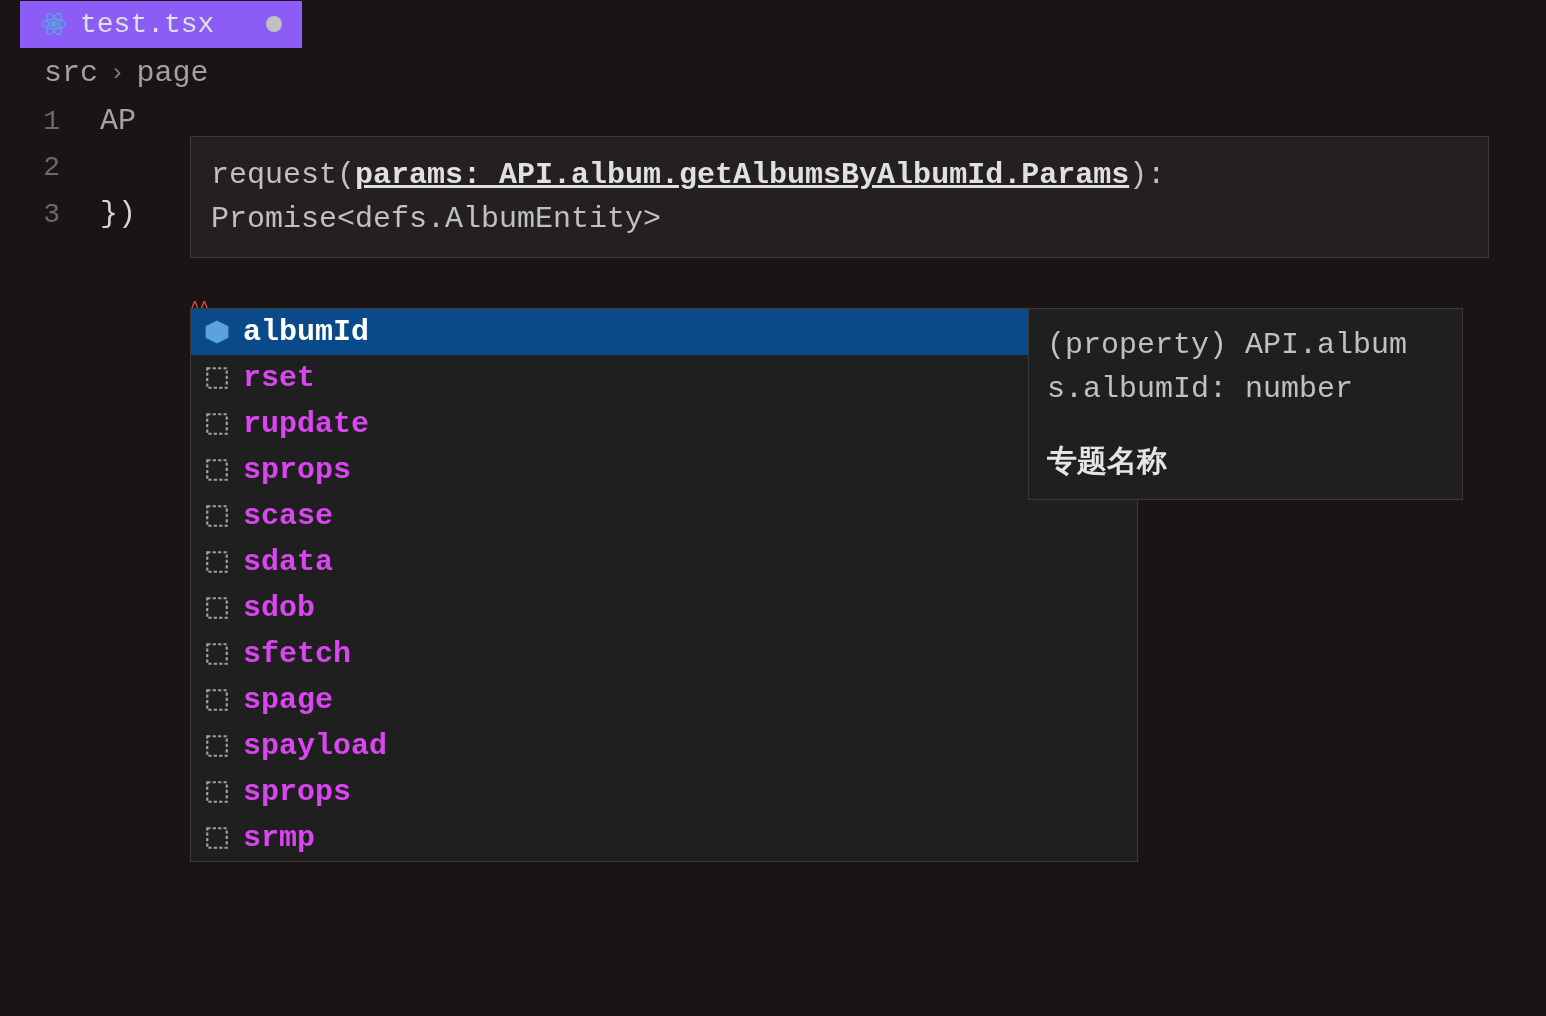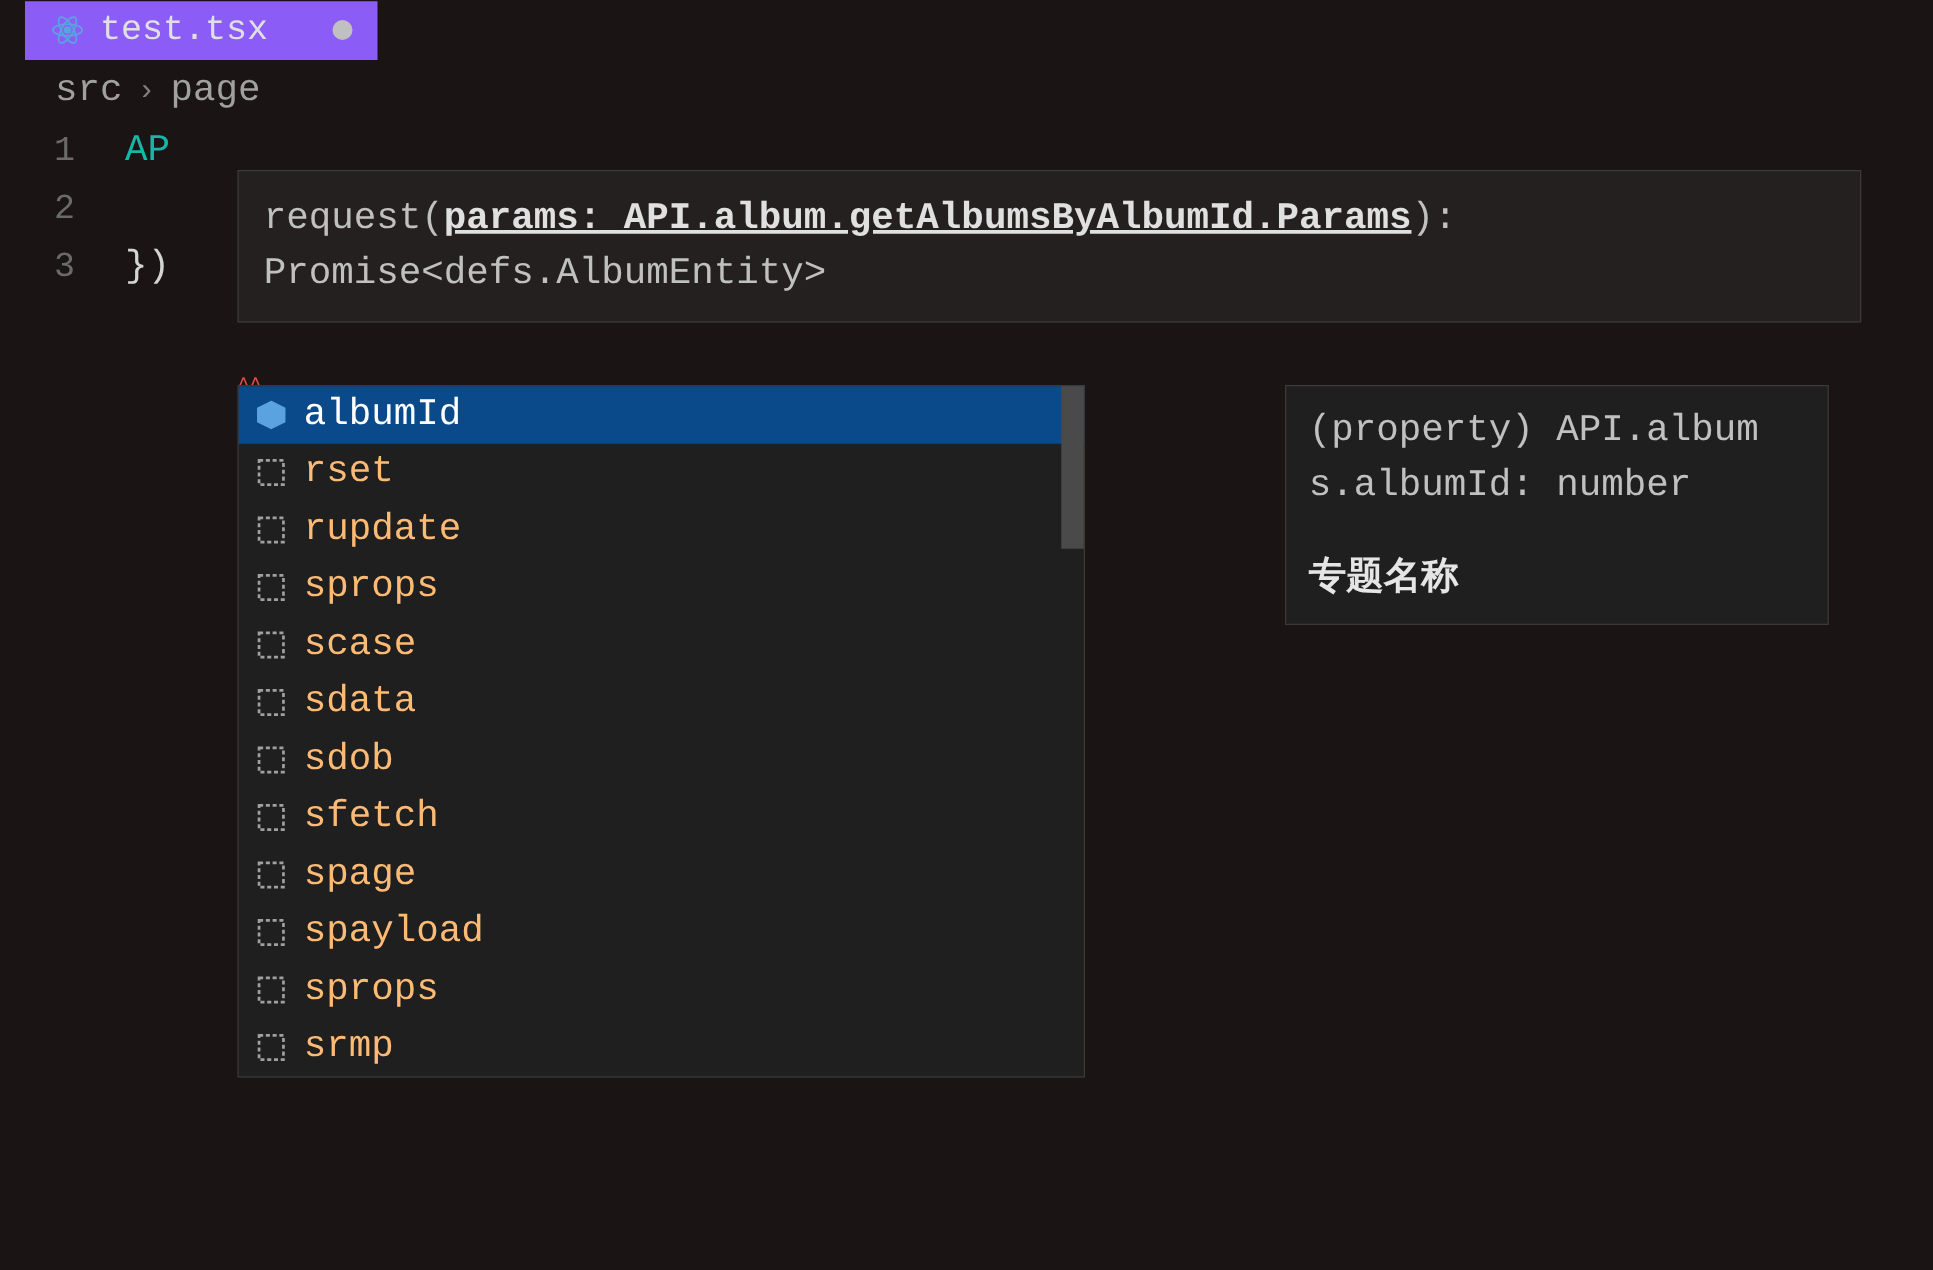--- a/index.html
+++ b/index.html
@@ -76,21 +76,21 @@
       text-align: right;
       padding-right: 40px;
       color: #6a6a6a;
       font-size: 28px;
       user-select: none;
     }
     .code-content {
       color: #d4d4d4;
     }
     .code-token {
-      color: #14b8a6;
+      color: #a3a3a3;
     }
     .signature-popup {
       position: absolute;
       left: 190px;
       top: 38px;
       width: 1299px;
       background: #242020;
       border: 1px solid #3a3a3a;
       padding: 16px 20px;
       font-size: 30px;
@@ -103,33 +103,34 @@
     }
     .sig-param-active {
       color: #e0e0e0;
       text-decoration: underline;
       font-weight: bold;
     }
     .completion-popup {
       position: absolute;
       left: 190px;
       top: 210px;
-      width: 678px;
+      width: 948px;
       background: #1f1f1f;
       border: 1px solid #3a3a3a;
       z-index: 15;
+      font-weight: bold;
     }
     .completion-item {
       display: flex;
       align-items: center;
       padding: 6px 12px;
       font-size: 30px;
       gap: 12px;
       height: 46px;
-      color: #fdba74;
+      color: #d946ef;
     }
     .completion-item.selected {
       background: #0a4a8a;
       color: #ffffff;
     }
     .completion-icon {
       width: 28px;
       height: 28px;
       display: flex;
       align-items: center;

